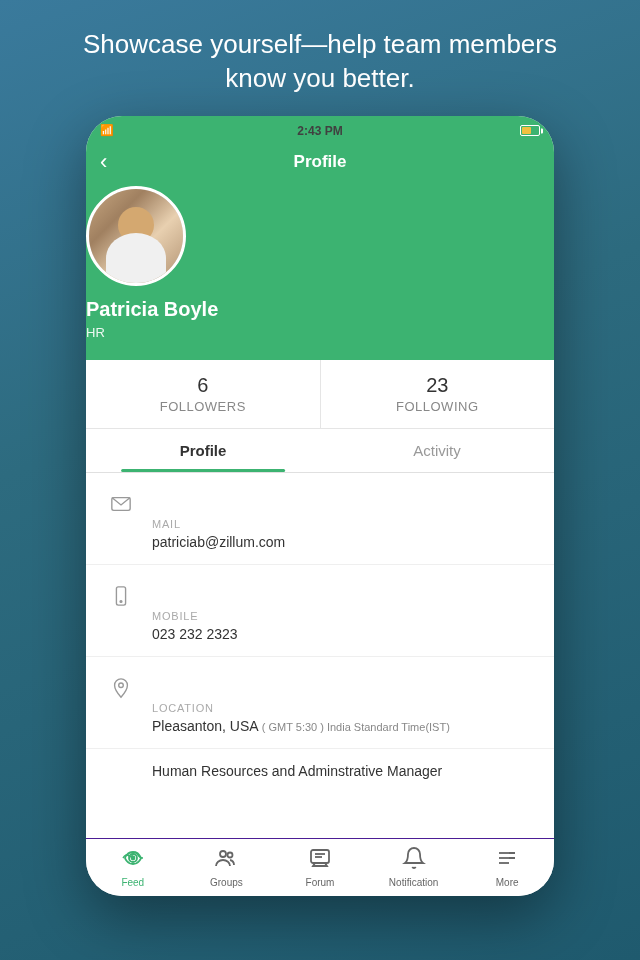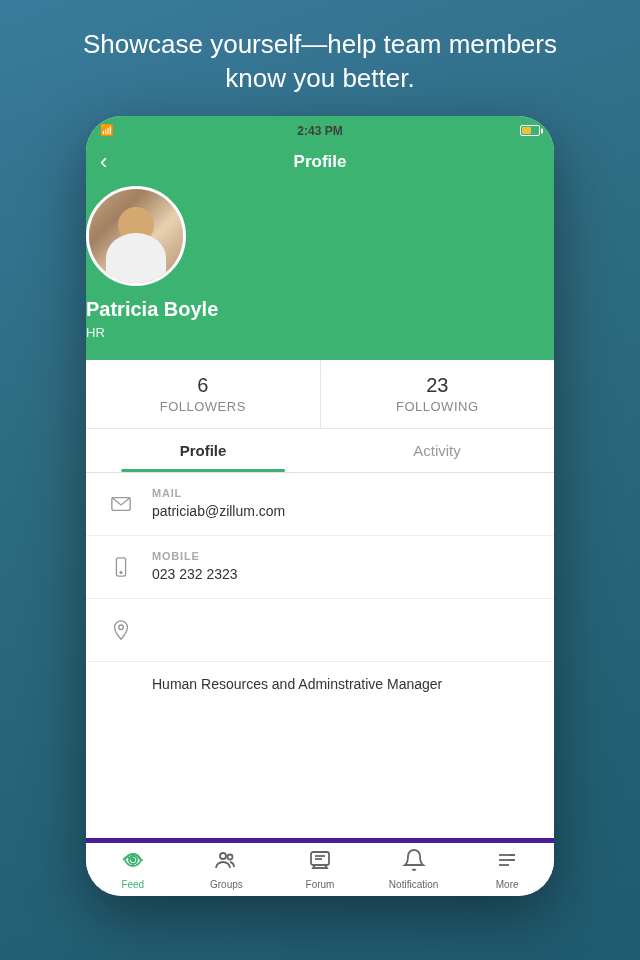--- a/index.html
+++ b/index.html
@@ -247,31 +247,32 @@
       height: 22px;
     }
     .info-content {
       display: flex;
       flex-direction: column;
     }
     .info-label {
       font-size: 11px;
       color: #aaa;
       letter-spacing: 0.8px;
-      font-weight: 700;
+      font-weight: 400;
       margin-bottom: 4px;
+      margin-top: 31px;
     }
     .info-value {
       font-size: 14px;
       color: #333;
     }
     
     .bottom-nav {
       background: white;
-      border-top: 5px solid #4c1d95;
+      border-top: 1px solid #4c1d95;
       display: flex;
       height: 58px;
     }
     .nav-item {
       flex: 1;
       display: flex;
       flex-direction: column;
       align-items: center;
       justify-content: center;
       cursor: pointer;
@@ -375,20 +376,26 @@
         <span class="info-value">023 232 2323</span>
       </div>
     </div>
 
     <div class="info-row">
       <div class="info-icon">
         <svg viewBox="0 0 24 24" fill="none" stroke="#999" stroke-width="1.5">
           <path d="M12 2C8.13 2 5 5.13 5 9c0 5.25 7 13 7 13s7-7.75 7-13c0-3.87-3.13-7-7-7z"></path>
           <circle cx="12" cy="9" r="2.5"></circle>
         </svg>
+      </div>
+      <div class="info-content">
+        <span class="info-label">LOCATION</span>
+        <span class="info-value">
+          <span>Pleasanton, USA</span> <span style="color:#888; font-size:11px;">( GMT 5:30 ) India Standard Time(IST)</span>
+        </span>
       </div>
     </div>
 
     <div class="info-row designation-row">
       <div class="info-icon">
         
       </div>
       <div class="info-content">
         <span class="info-value">Human Resources and Adminstrative Manager</span>
       </div>

